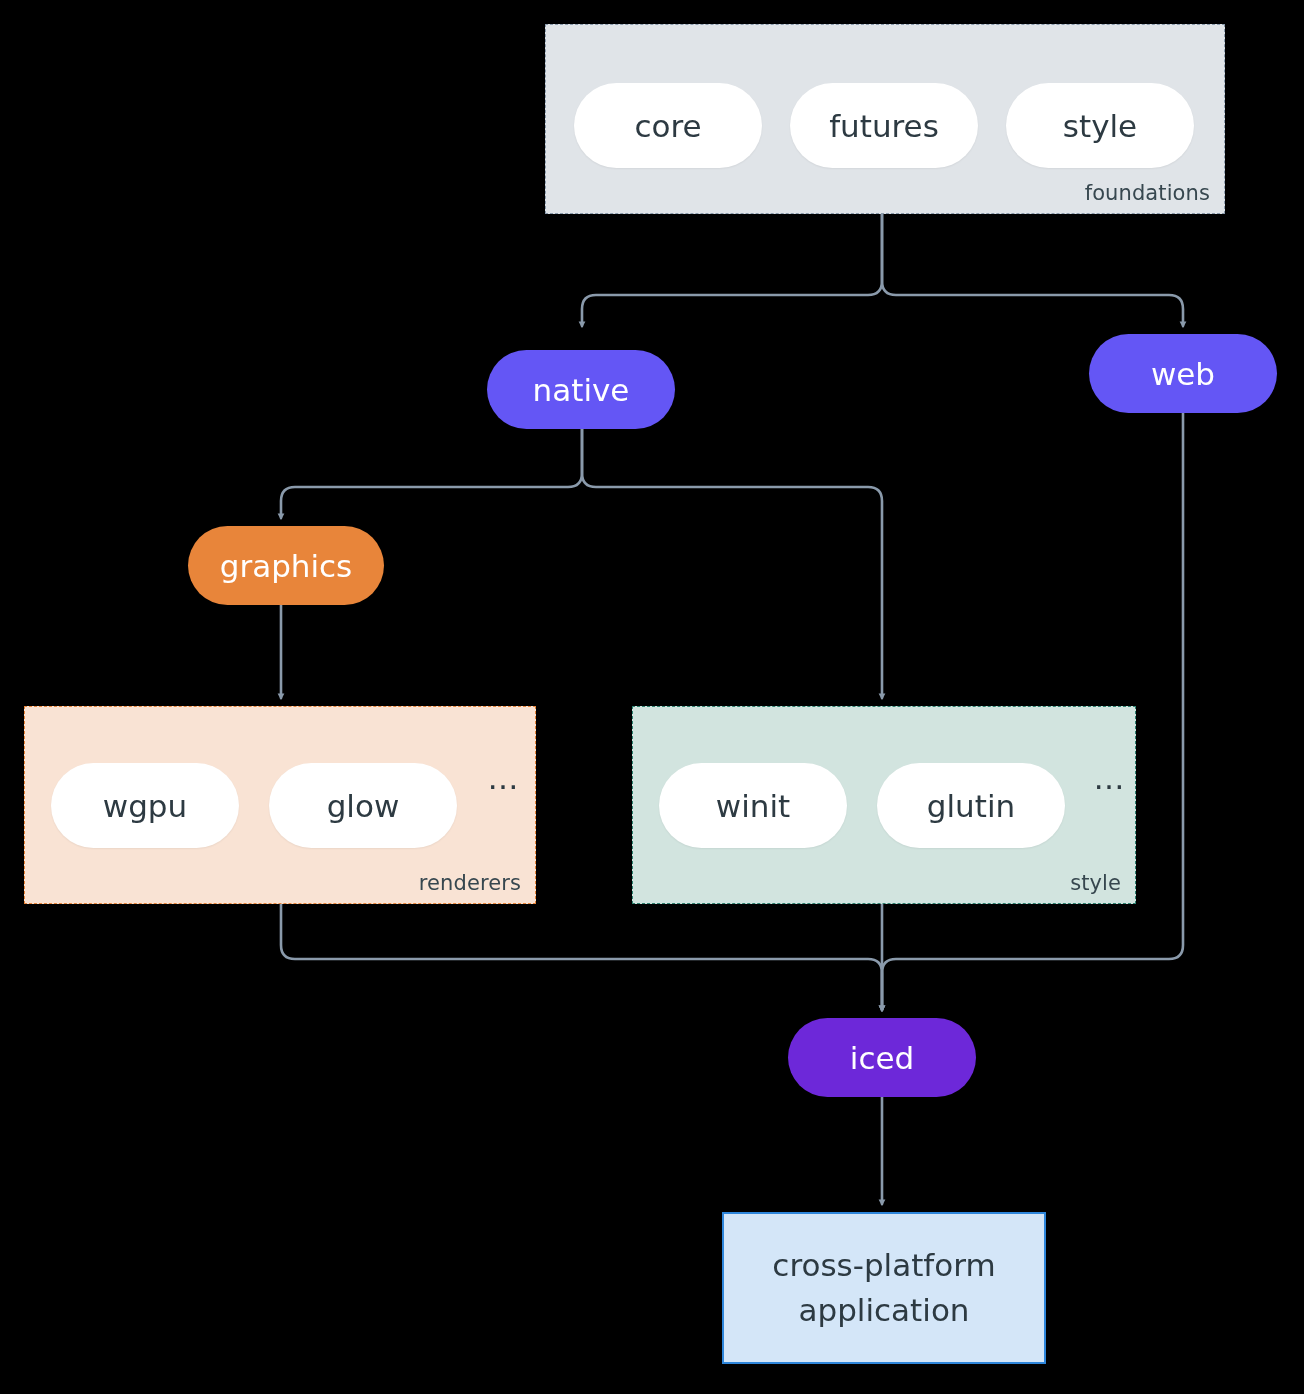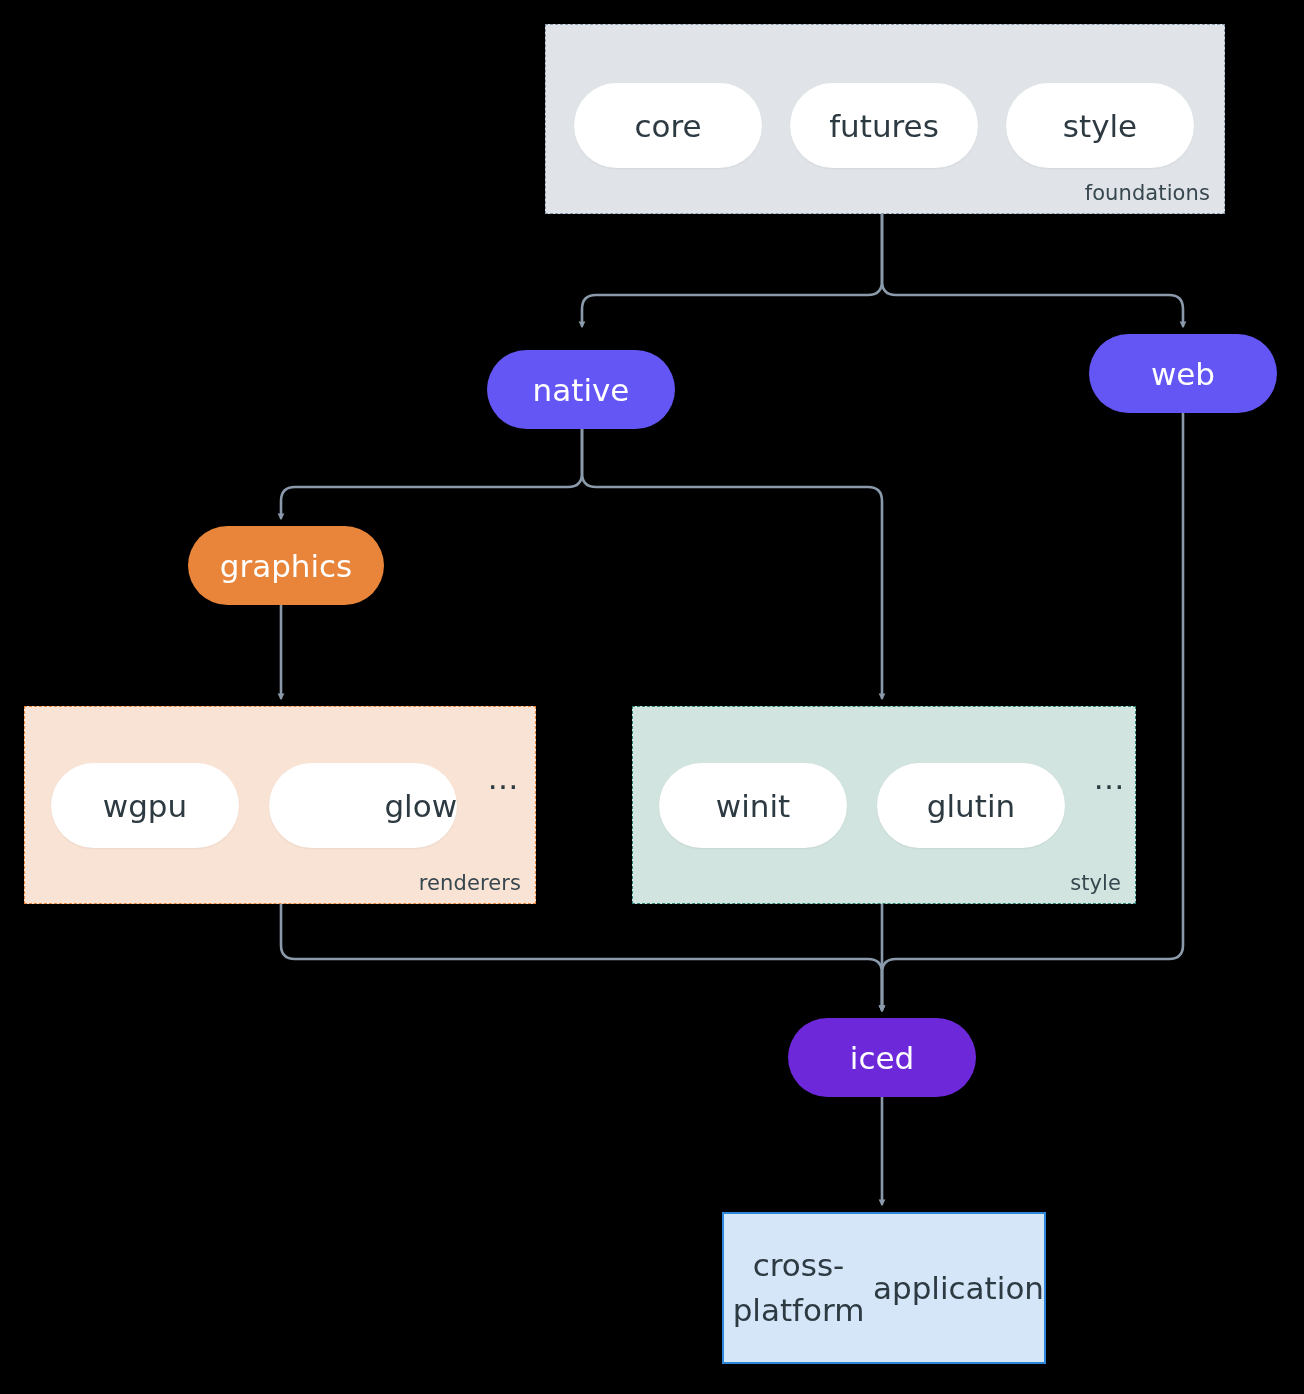--- a/index.html
+++ b/index.html
@@ -89,21 +89,21 @@
   #node-graphics { left: 188px; top: 526px; width: 196px; height: 79px; background: #e8853a; }
   #node-iced   { left: 788px; top: 1018px; width: 188px; height: 79px; background: #6d28d9; }
   
   #node-application {
     position: absolute;
     left: 722px; top: 1212px; width: 324px; height: 152px;
     background: #d4e6f8;
     border: 2px solid #2e86db;
     box-sizing: border-box;
     display: flex;
-    flex-direction: row;
+    flex-direction: column;
     align-items: center;
     justify-content: center;
     font-size: 31px;
     color: #2d3a42;
     line-height: 1.45;
     text-align: center;
   }
 </style>
 </head>
 <body>
@@ -149,21 +149,21 @@
     <div class="chip" style="left:460px; top:30px; width:188px; height:85px;">
       <span>style</span>
     </div>
     <div class="cluster-label">foundations</div>
   </div>
 
   <div class="cluster" id="cluster-renderers">
     <div class="chip" style="left:26px; top:28px; width:188px; height:85px;justify-content:center;">
       <span>wgpu</span>
     </div>
-    <div class="chip" style="left:244px; top:28px; width:188px; height:85px;justify-content:flex-end;">
+    <div class="chip" style="left:244px; top:28px; width:188px; height:85px;">
       <span>glow</span>
     </div>
     <div class="ellipsis" style="left:452px; top:28px; width:52px; height:85px;">
       <span>…</span>
     </div>
     <div class="cluster-label">renderers</div>
   </div>
 
   <div class="cluster" id="cluster-shells">
     <div class="chip" style="left:26px; top:28px; width:188px; height:85px;">

